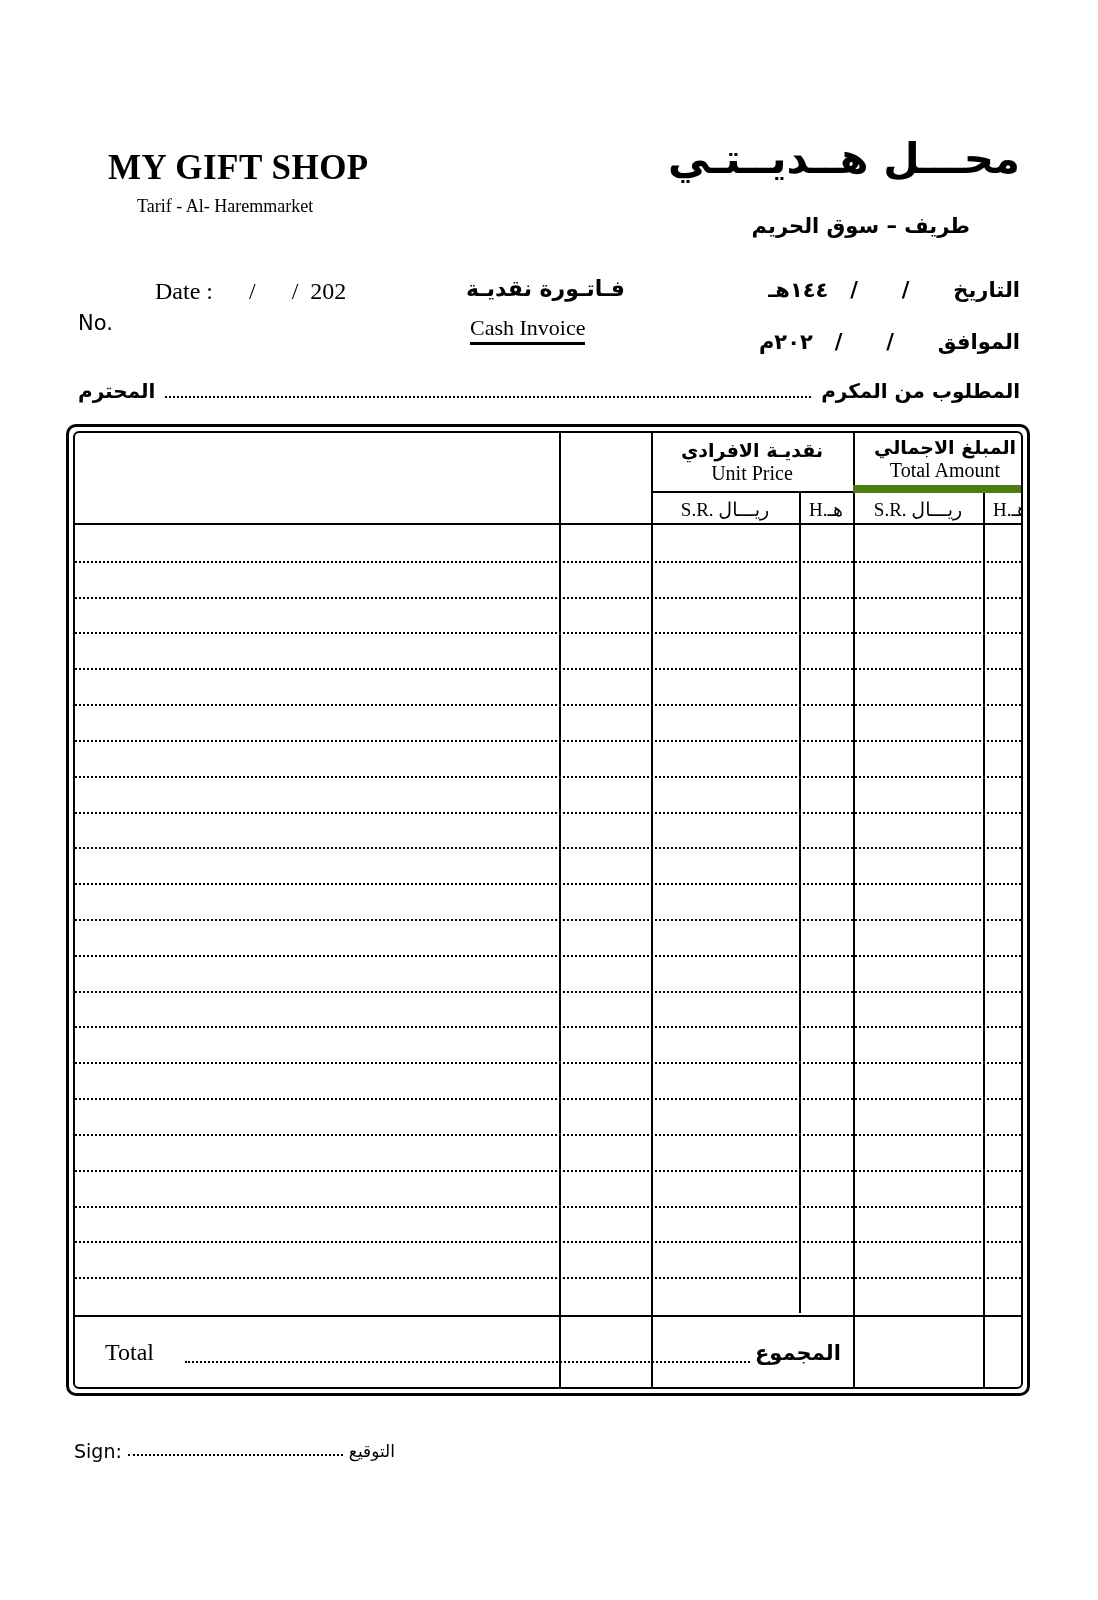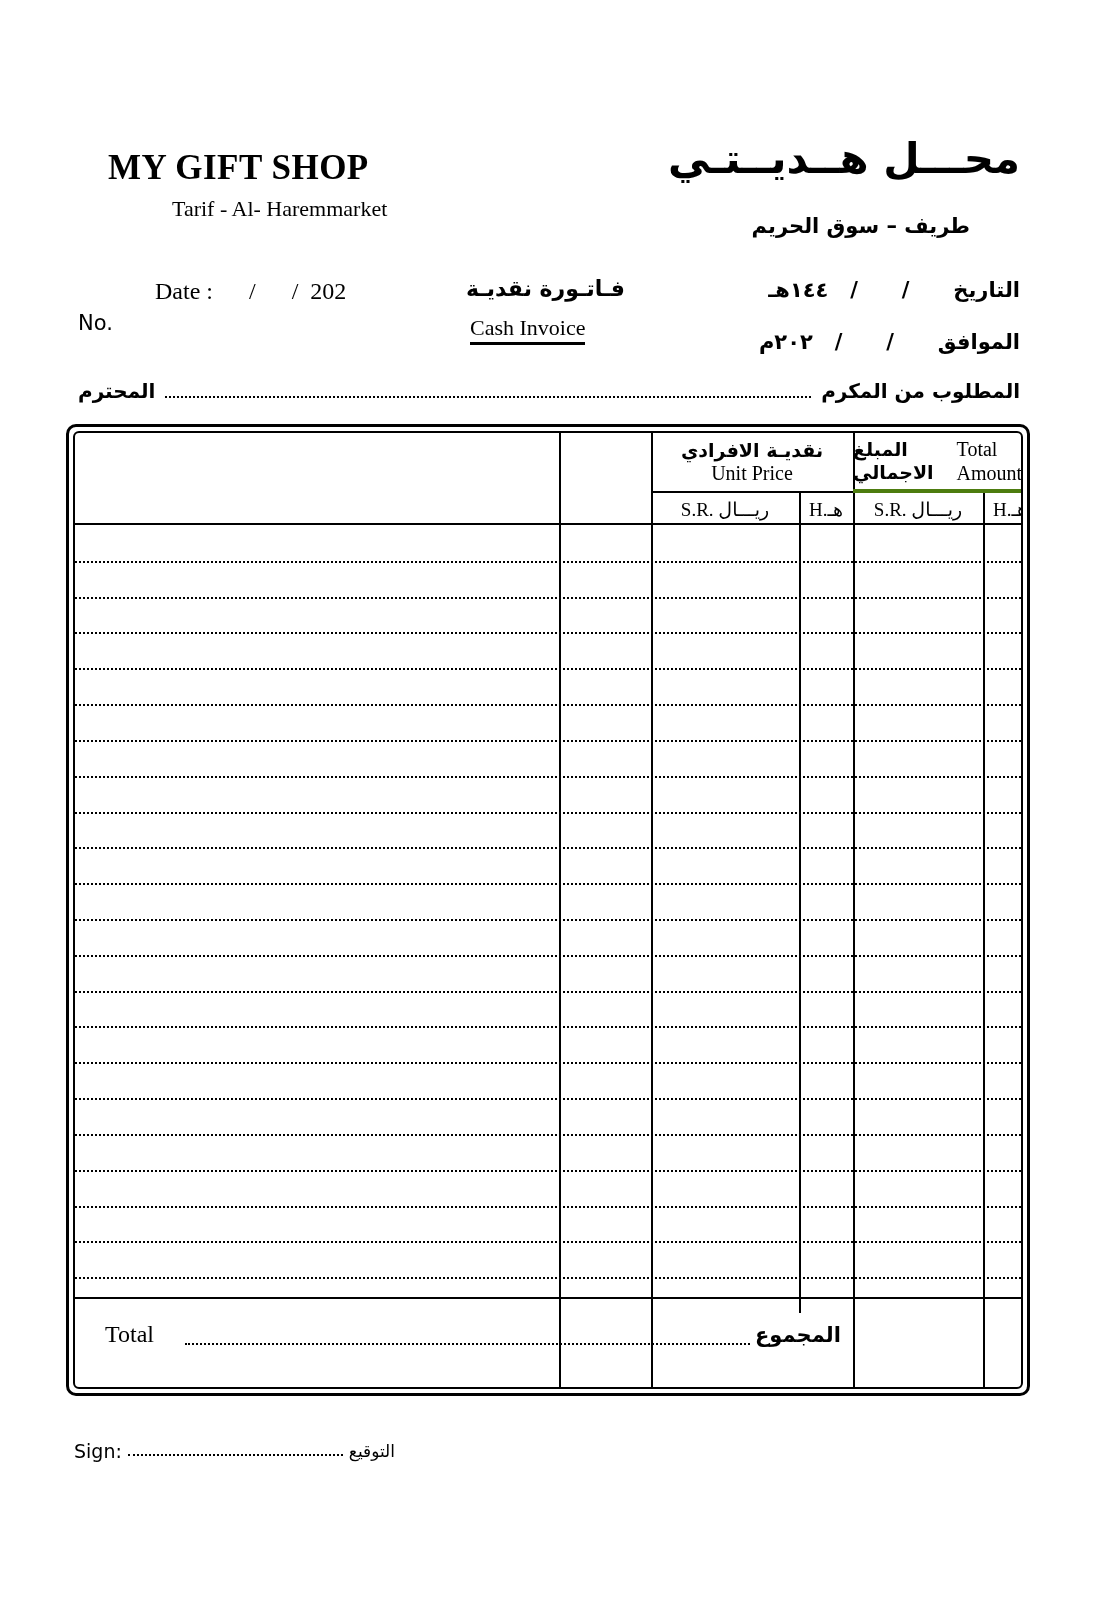--- a/index.html
+++ b/index.html
@@ -49,23 +49,22 @@
     font-family: "DejaVu Sans", sans-serif;
     direction: rtl;
     letter-spacing: -1px;
   }
 
   
   .addr-en {
     position: absolute;
     left: 137px;
     top: 196px;
-    font-size: 22px;
+    font-size: 18px;
     font-family: "Liberation Serif", serif;
-    margin-left: 35px;
   }
   .addr-ar {
     position: absolute;
     right: 128px;
     top: 214px;
     font-size: 21px;
     font-family: "DejaVu Sans", sans-serif;
     direction: rtl;
     font-weight: bold;
     margin-left: 16px;
@@ -224,24 +223,24 @@
     border-bottom: 2px solid #000;
     line-height: 1.2;
   }
   .hd-total {
     position: absolute;
     left: 778px;
     width: 184px;
     top: 0;
     height: 60px;
     display: flex;
-    flex-direction: row;
+    flex-direction: column;
     align-items: center;
     justify-content: center;
-    border-bottom: 4px solid #4d7c0f;
+    border-bottom: 8px solid #4d7c0f;
     line-height: 1.2;
   }
   .hd-unit .ar, .hd-total .ar { font-size: 19px; font-family: "DejaVu Sans", sans-serif; font-weight: bold; }
   .hd-unit .en, .hd-total .en { font-size: 20px; font-family: "Liberation Serif", serif; }
 
   .sub-cell {
     position: absolute;
     top: 60px;
     height: 32px;
     display: flex;
@@ -269,21 +268,21 @@
     width: 962px;
     height: 0;
     border-top: 2px dotted #000;
   }
 
   
   .tfoot {
     position: absolute;
     left: 0; right: 0;
     bottom: 0;
-    height: 90px;
+    height: 72px;
     border-top: 2px solid #000;
   }
   .total-en {
     position: absolute;
     left: 30px;
     top: 22px;
     font-size: 24px;
     font-family: "Liberation Serif", serif;
   }
   .total-ar {

